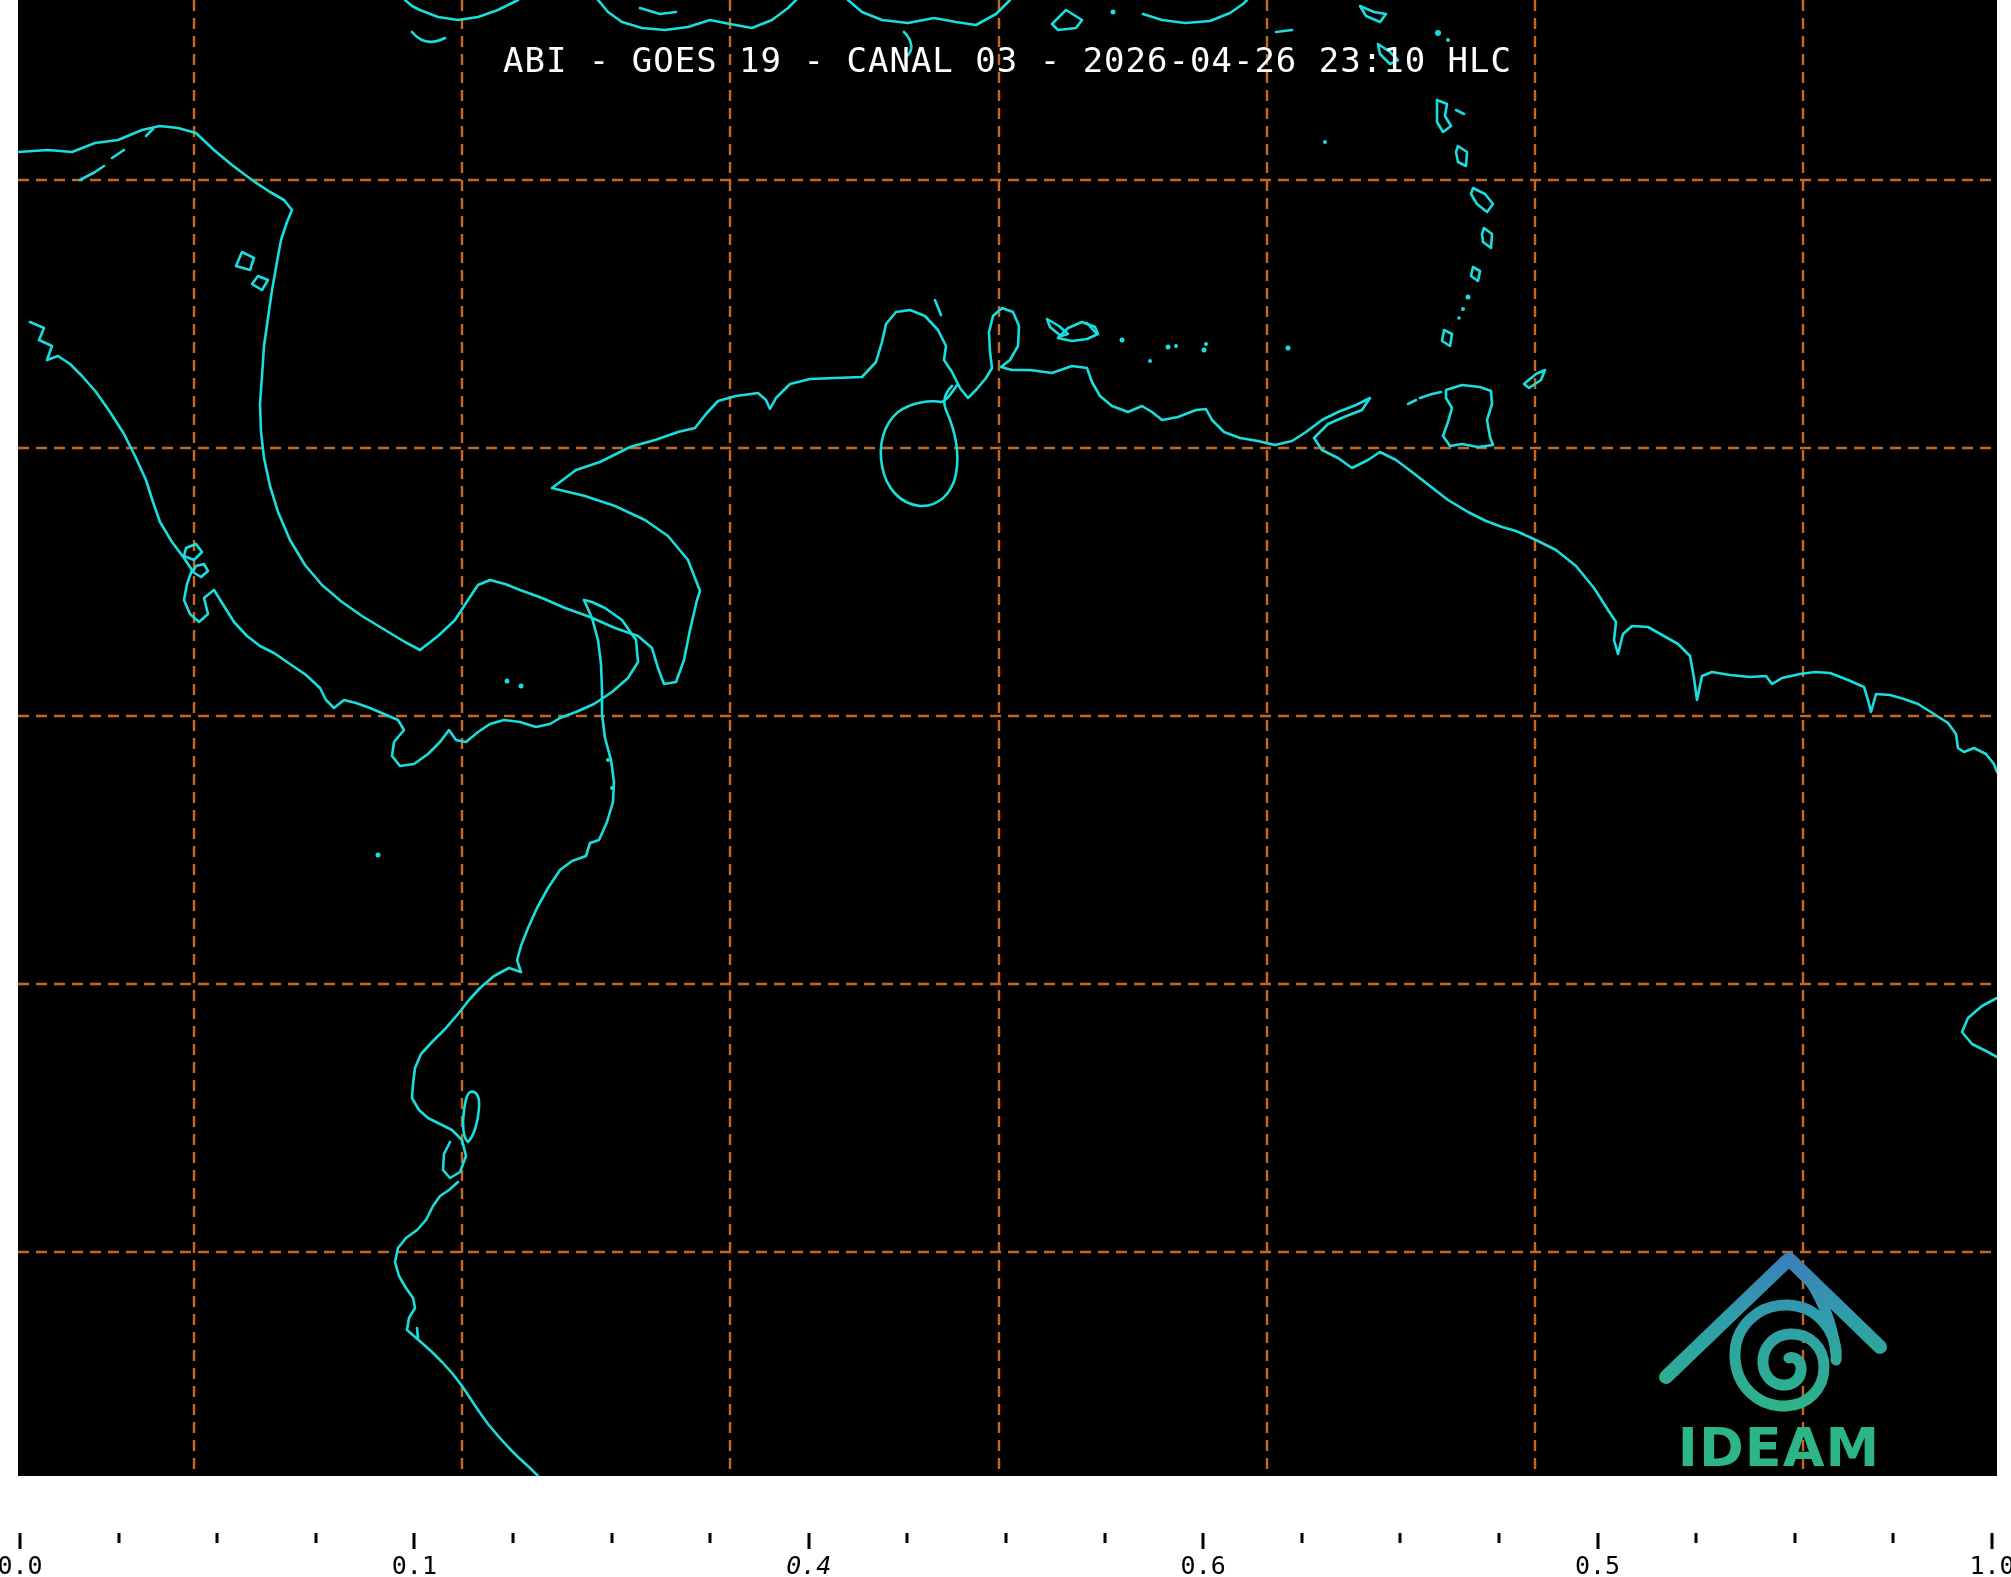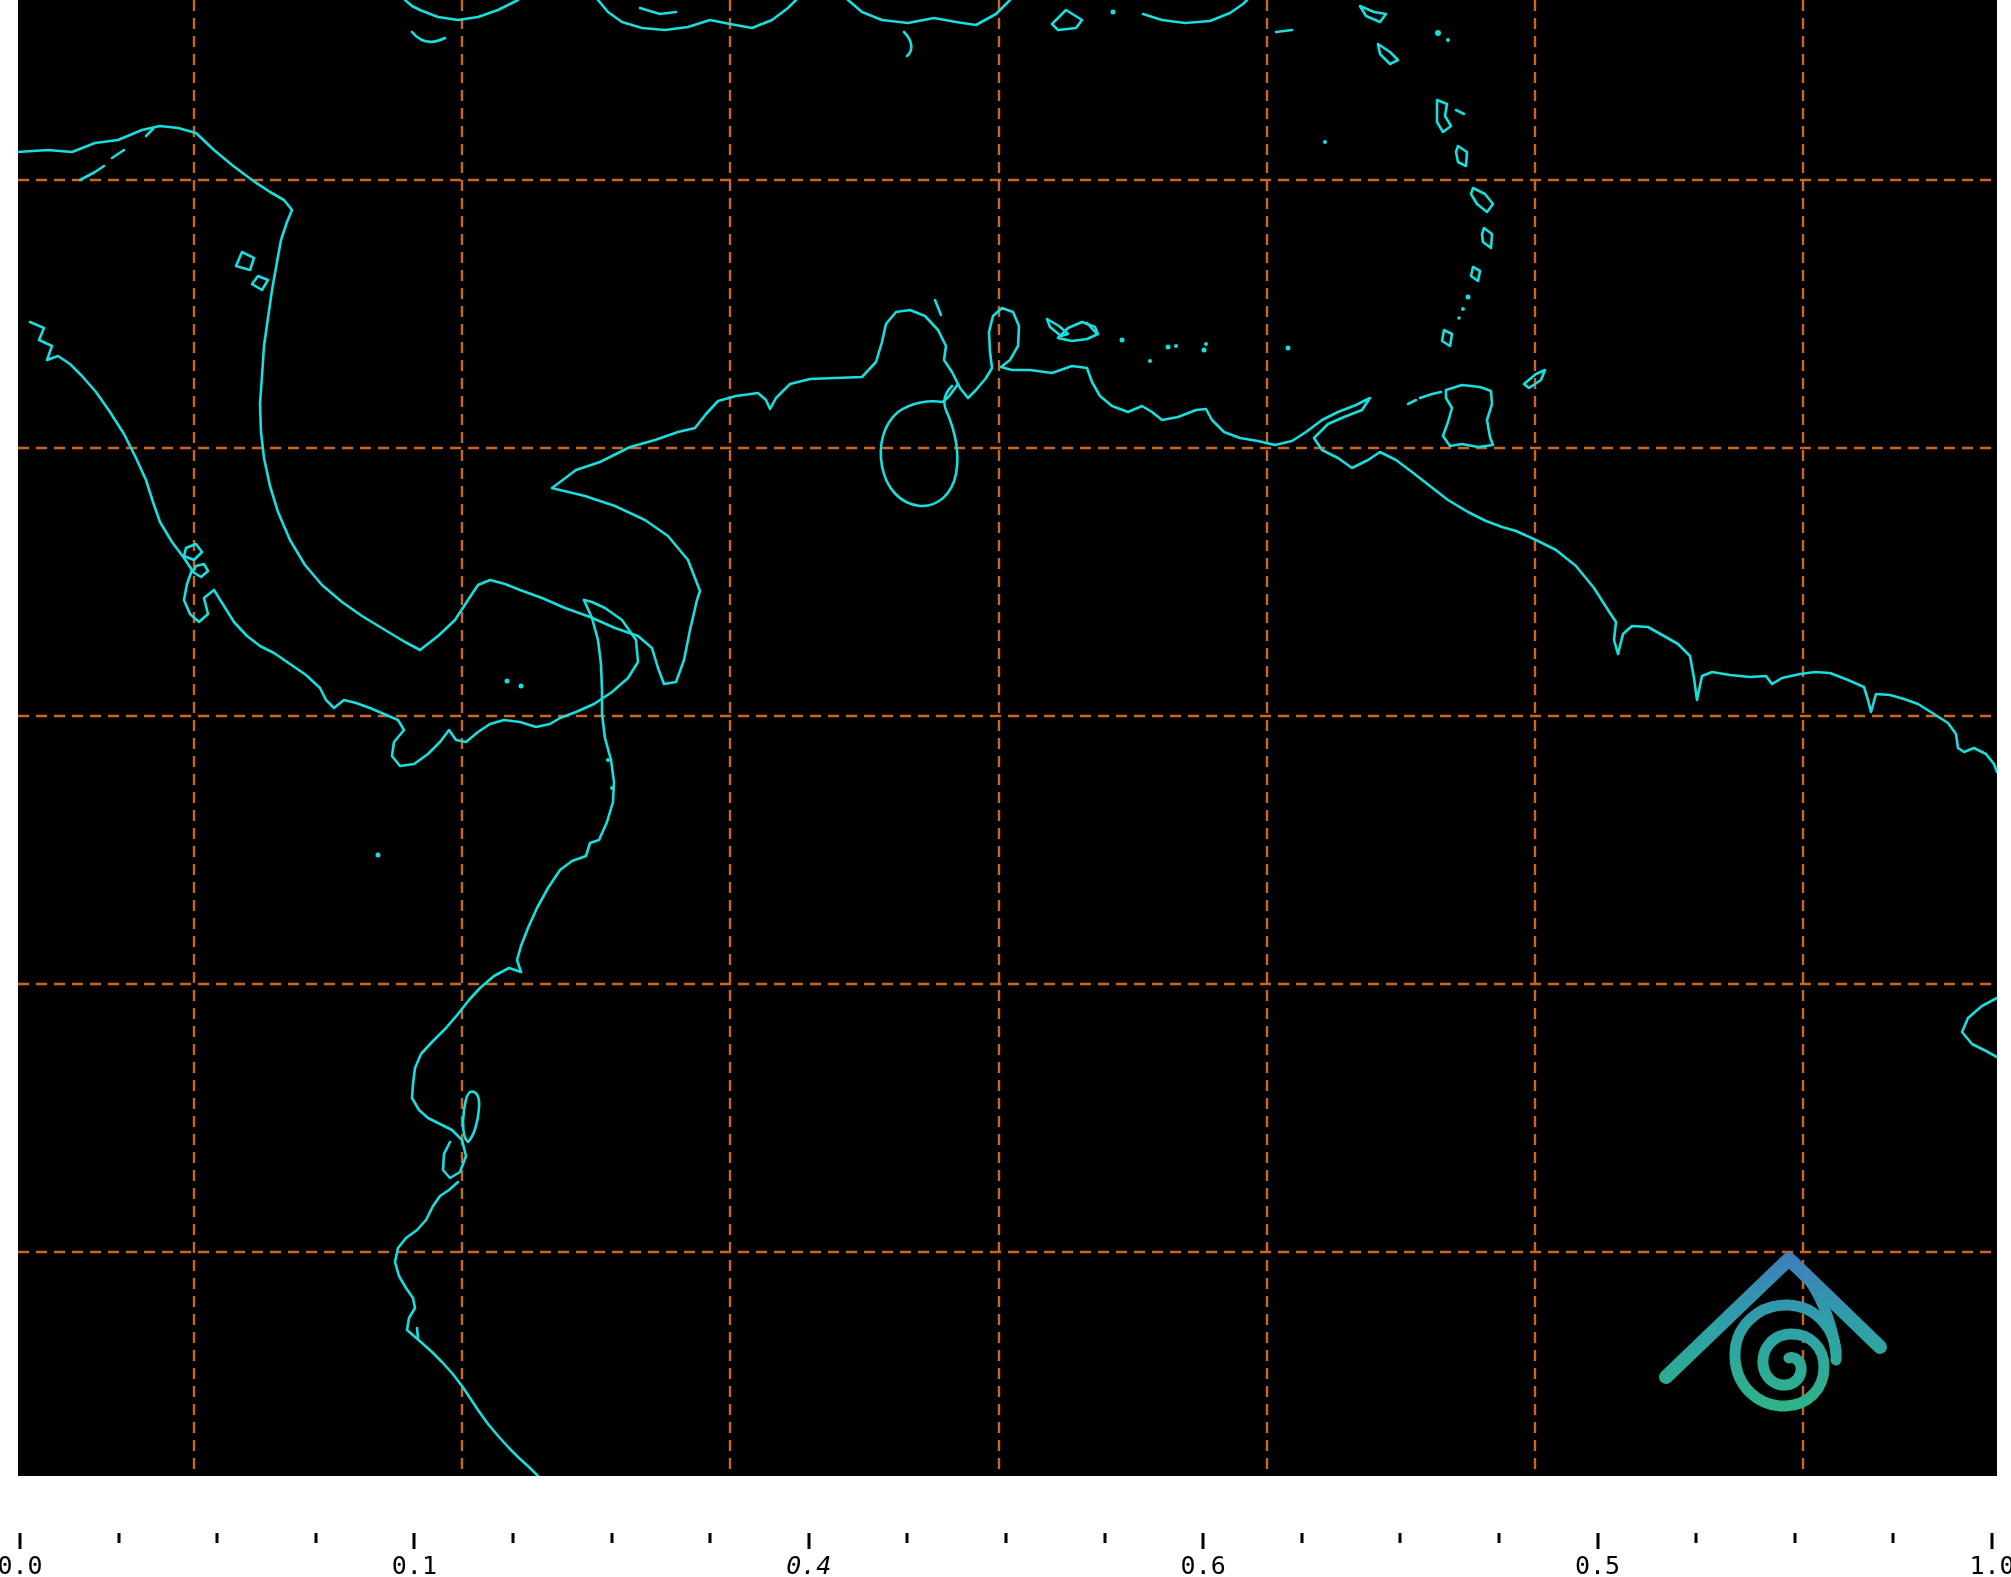--- a/index.html
+++ b/index.html
@@ -154,20 +154,21 @@
       </g>
     </g>
 
     <g>
       <path d="M 1666 1377 L 1789 1259 L 1880 1347" fill="none" stroke="url(#logoGrad)" stroke-width="14" stroke-linecap="round" stroke-linejoin="round"></path>
       <path d="M 1803 1272 C 1820 1292 1832 1322 1836 1352" fill="none" stroke="url(#logoGrad)" stroke-width="11" stroke-linecap="round"></path>
       <path d="M 1836 1360 C 1838 1330 1816 1306 1788 1305 C 1758 1304 1734 1327 1735 1357 C 1736 1386 1758 1407 1786 1406 C 1808 1405 1824 1389 1824 1367 C 1824 1347 1809 1333 1790 1334 C 1773 1335 1762 1348 1763 1364 C 1764 1377 1774 1386 1786 1385 C 1796 1384 1802 1376 1801 1367 C 1800 1360 1794 1356 1789 1358" fill="none" stroke="url(#logoGrad)" stroke-width="11" stroke-linecap="round"></path>
     </g>
   </svg>
 
+  <div class="page-title">ABI - GOES 19 - CANAL 03 - 2026-04-26 23:10 HLC</div>
 
   <div id="cb-ticks">
       <div class="cb-tick major" style="left: 20px;"></div>
       <div class="cb-tick-label" style="left: 20px;">0.0</div>
       <div class="cb-tick minor" style="left: 118.6px;"></div>
       <div class="cb-tick minor" style="left: 217.2px;"></div>
       <div class="cb-tick minor" style="left: 315.8px;"></div>
       <div class="cb-tick major" style="left: 414.4px;"></div>
       <div class="cb-tick-label" style="left: 414.4px;">0.1</div>
       <div class="cb-tick minor" style="left: 513px;"></div>
@@ -185,14 +186,15 @@
       <div class="cb-tick minor" style="left: 1499px;"></div>
       <div class="cb-tick major" style="left: 1597.6px;"></div>
       <div class="cb-tick-label" style="left: 1597.6px;">0.5</div>
       <div class="cb-tick minor" style="left: 1696.2px;"></div>
       <div class="cb-tick minor" style="left: 1794.8px;"></div>
       <div class="cb-tick minor" style="left: 1893.4px;"></div>
       <div class="cb-tick major" style="left: 1992px;"></div>
       <div class="cb-tick-label" style="left: 1992px;">1.0</div>
     </div>
 
+  <div class="logo-text">IDEAM</div>
 
 </div>
 
 </body></html>

